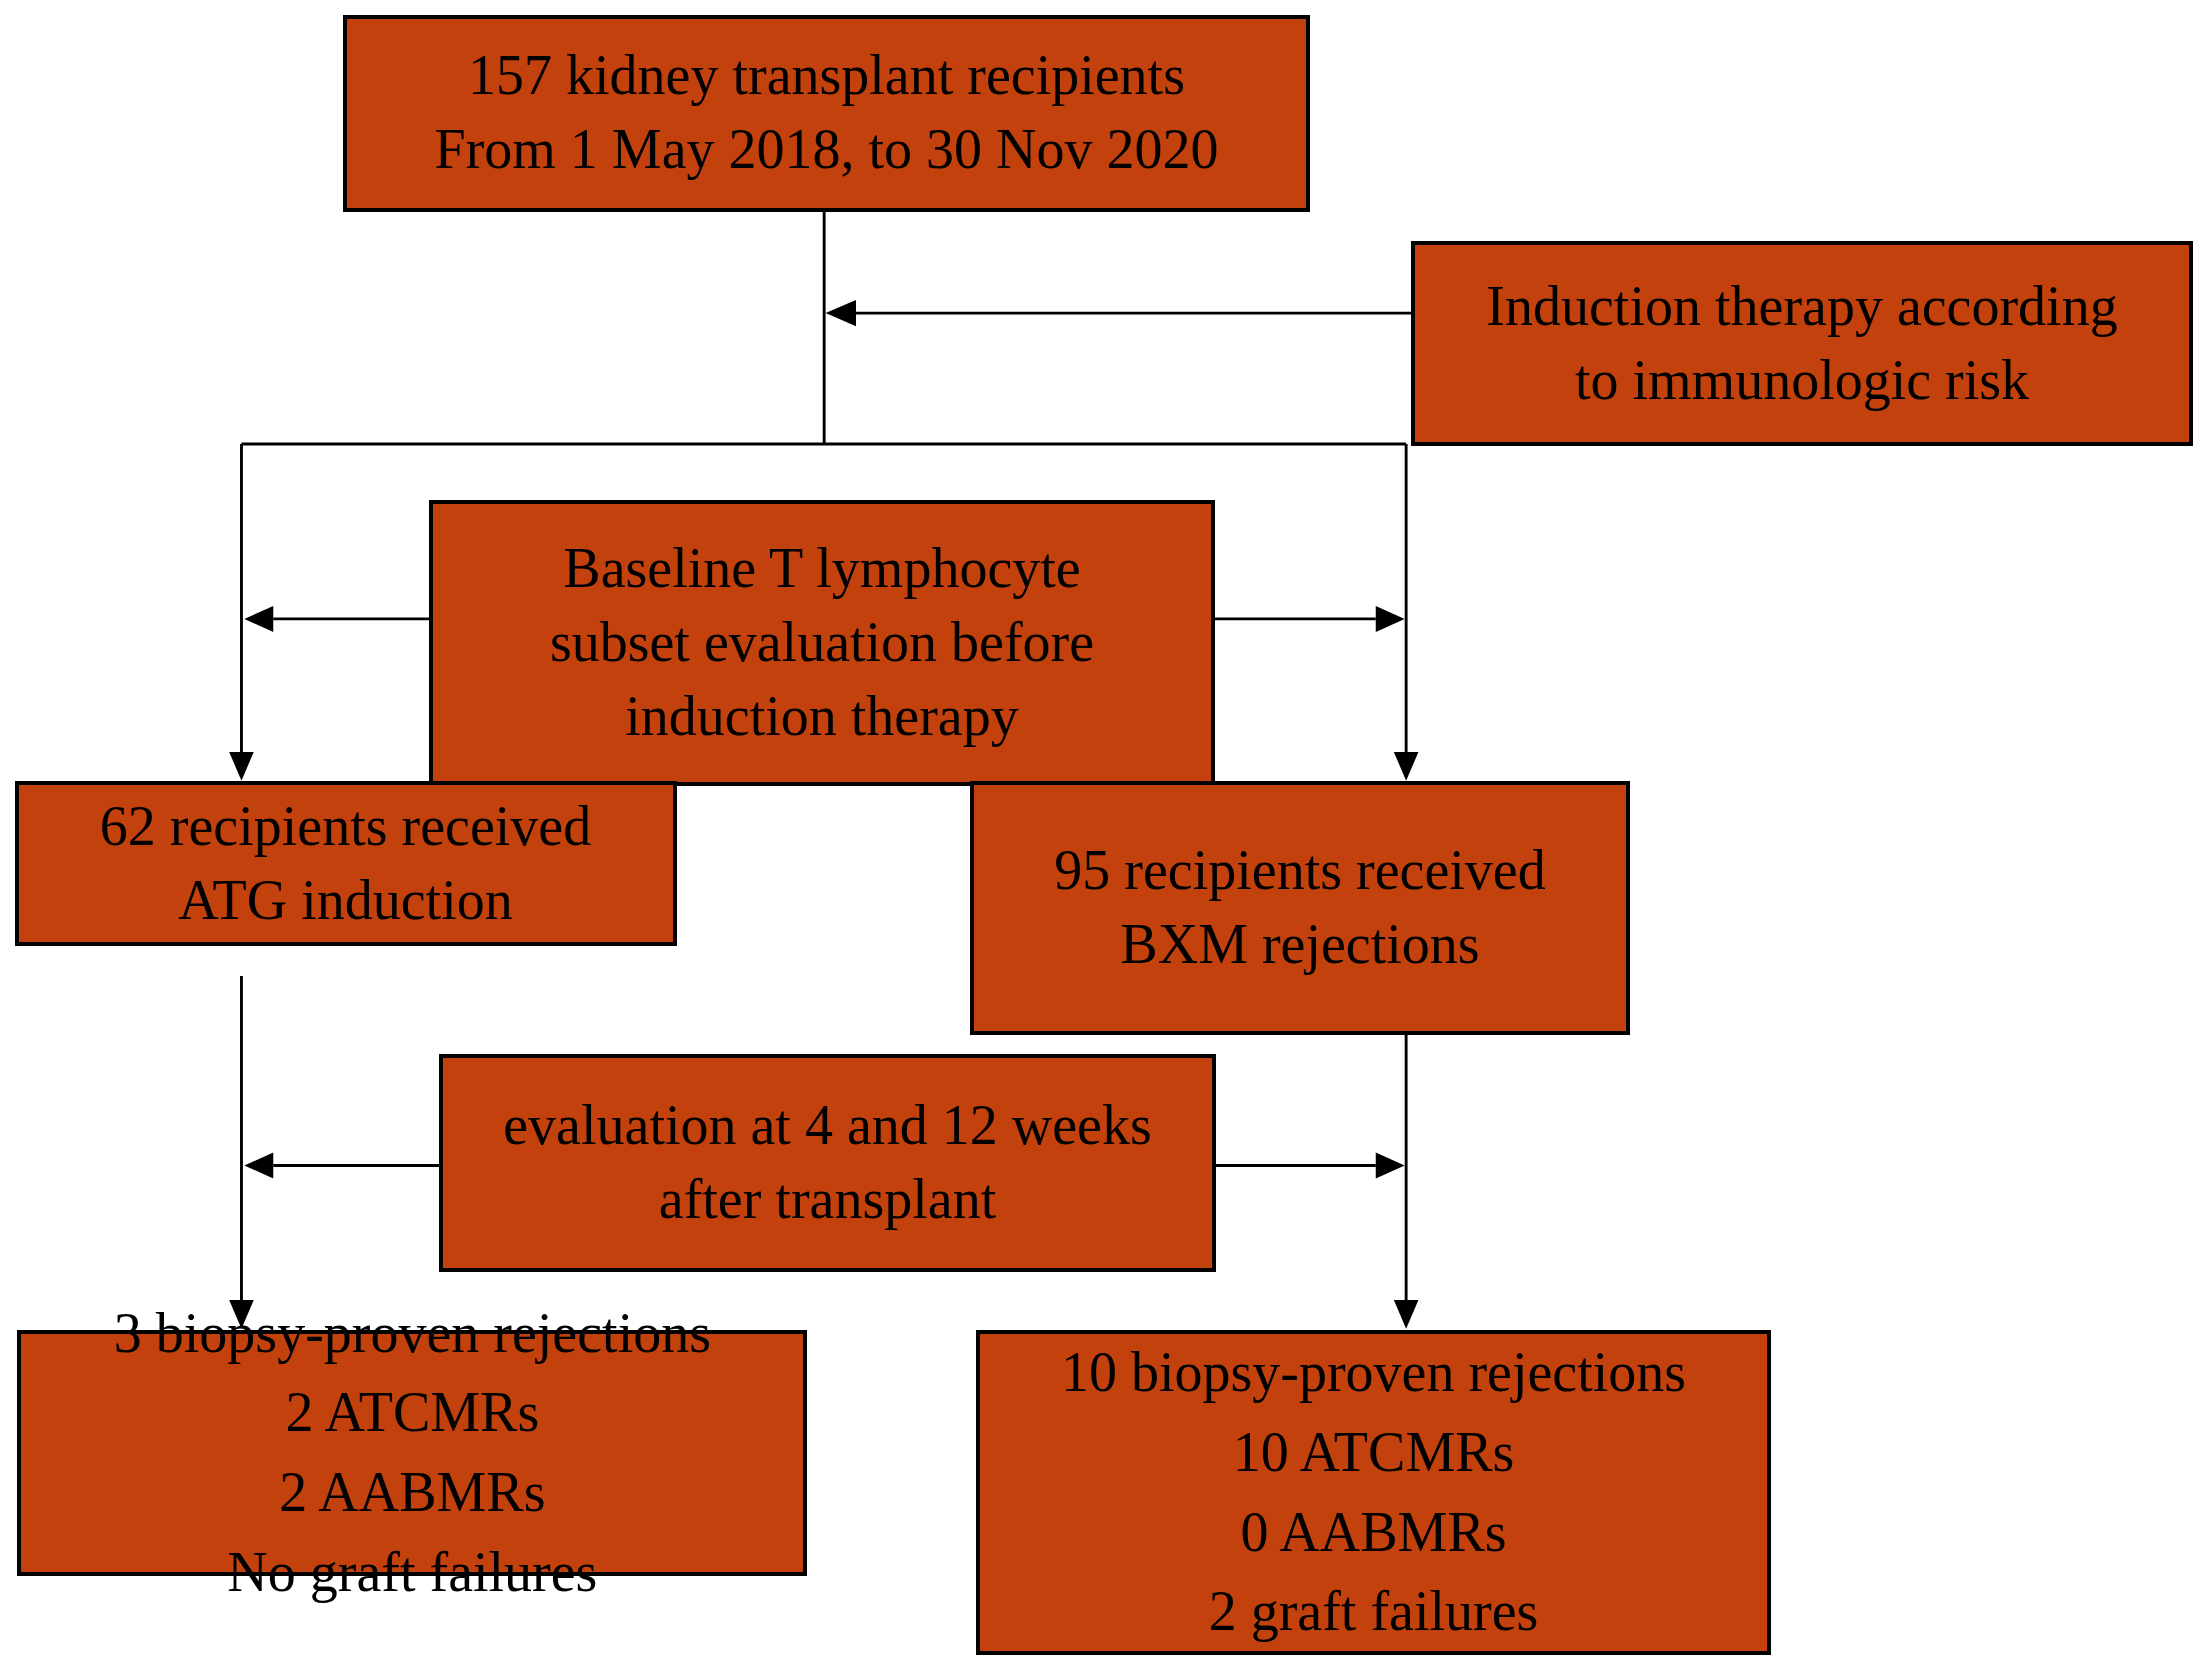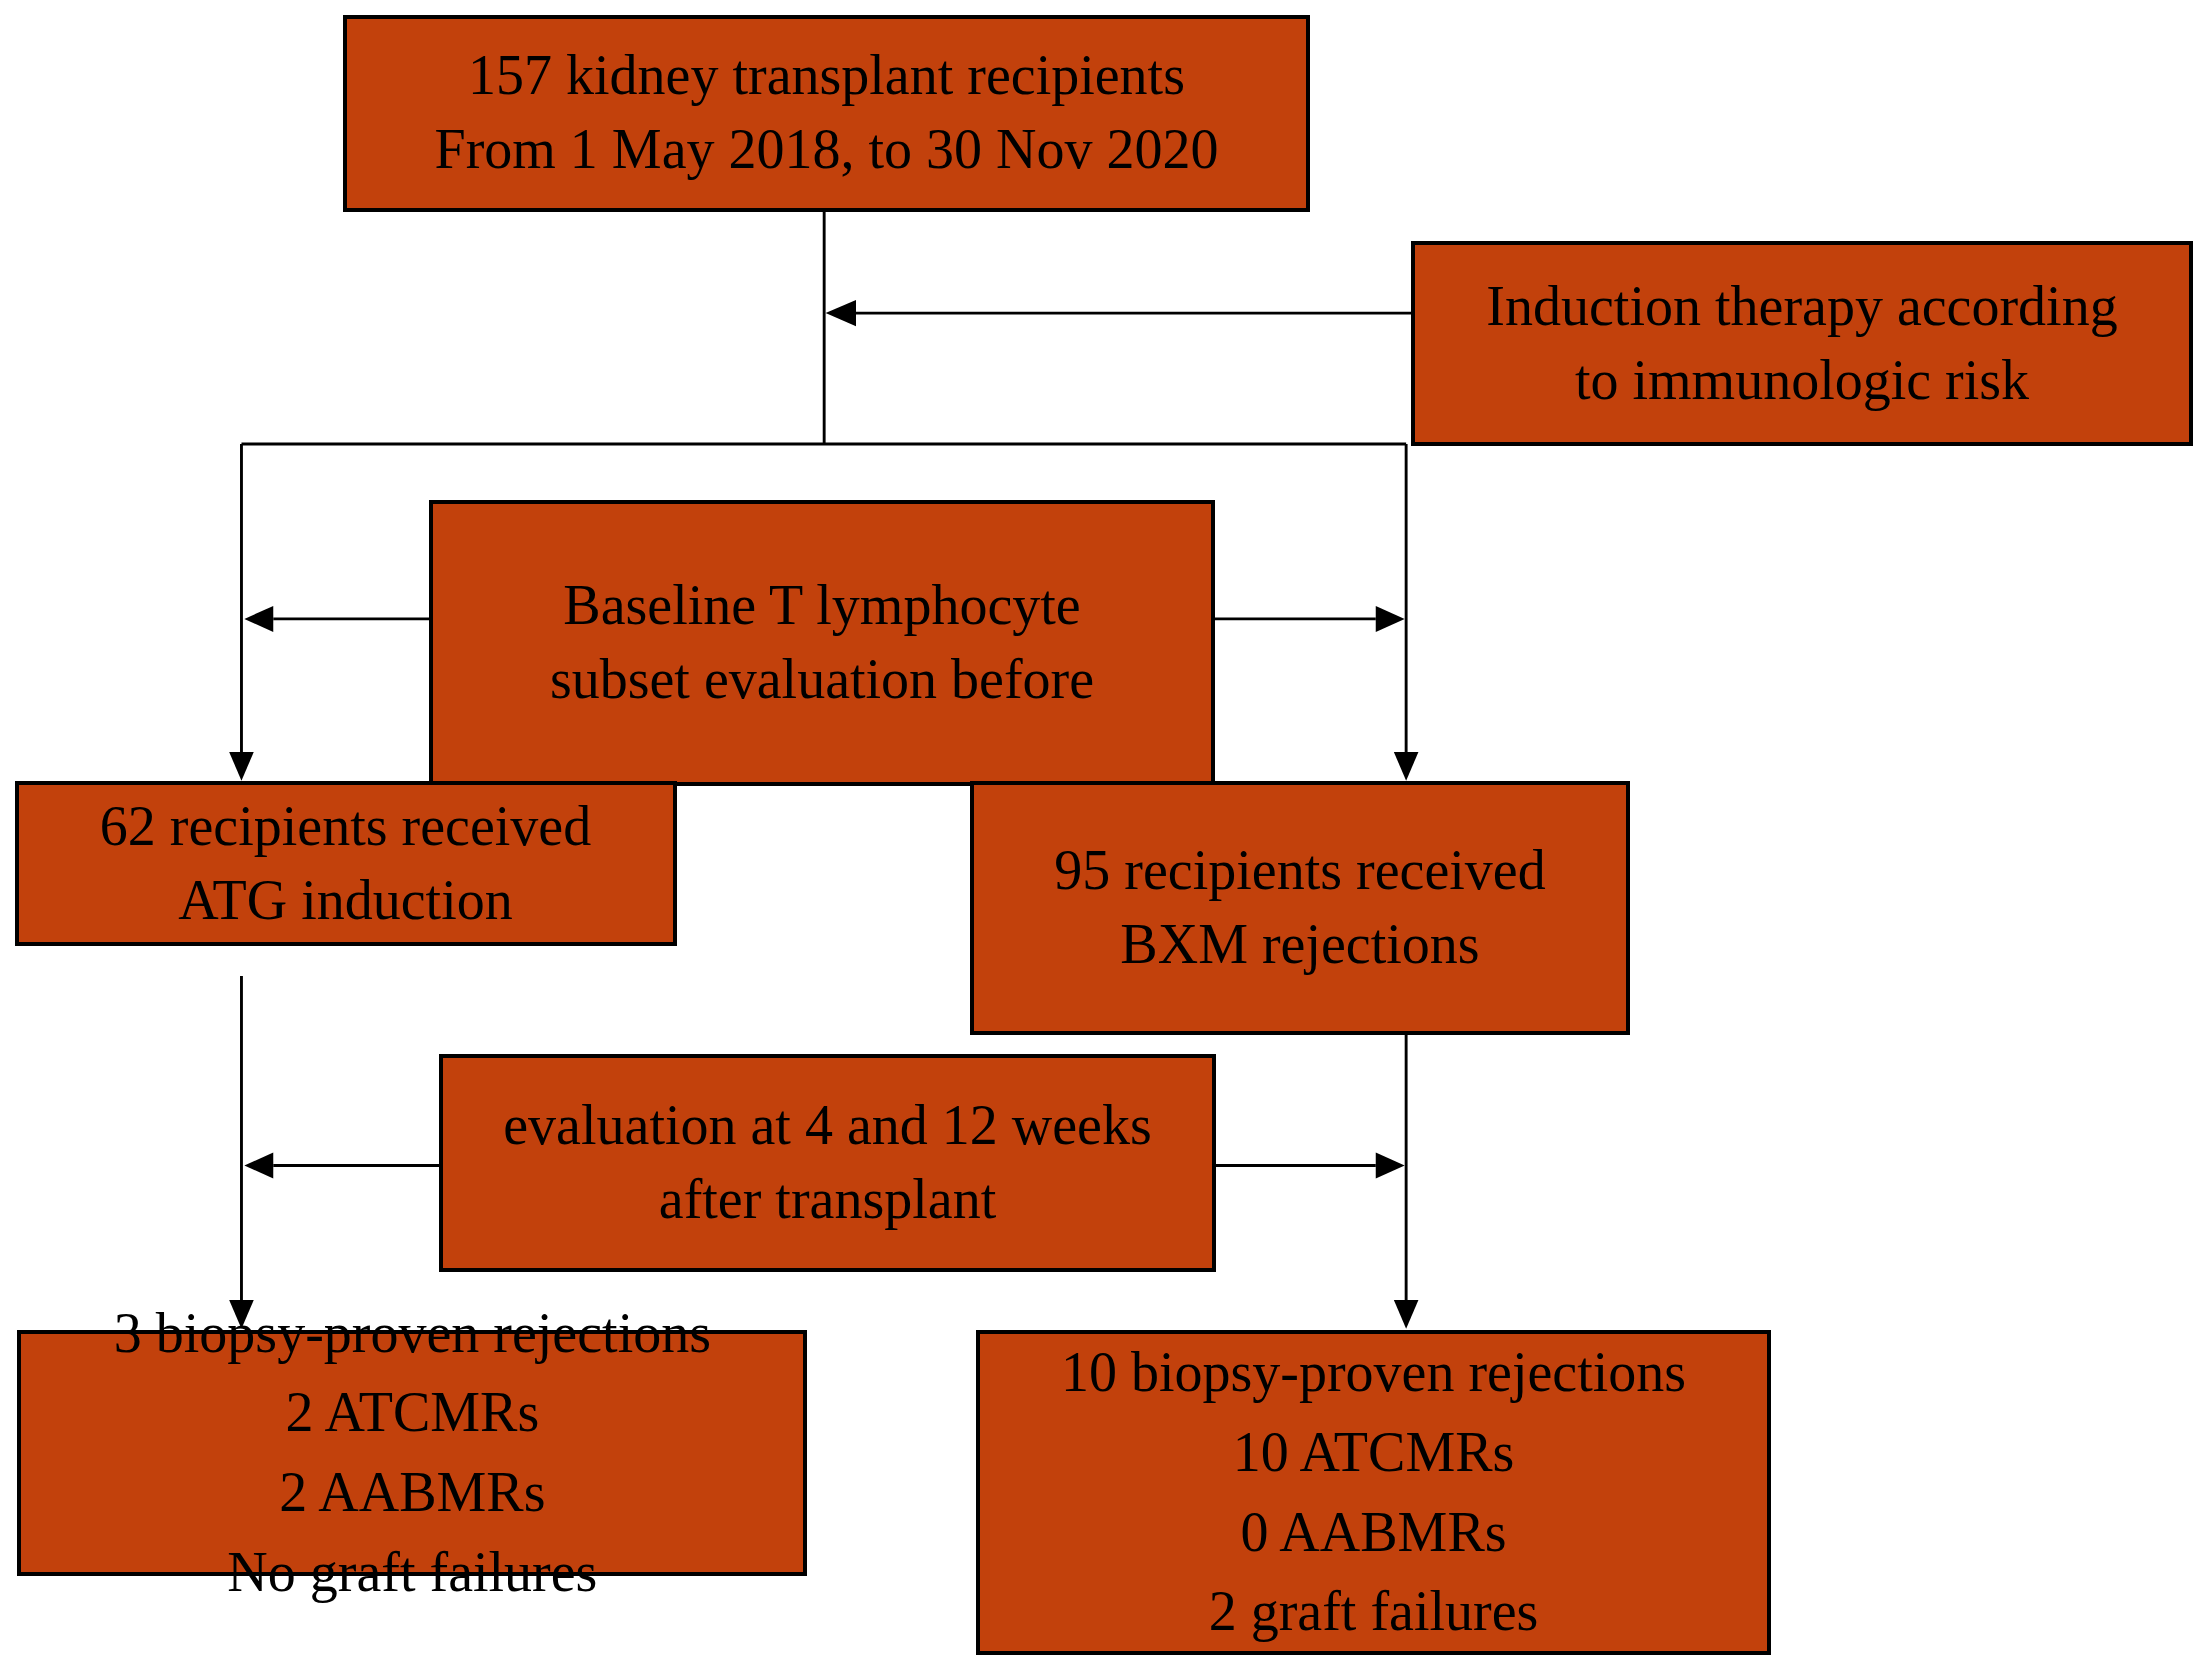--- a/index.html
+++ b/index.html
@@ -90,20 +90,21 @@
   </div>
 
   <div class="box" style="left:1411px; top:201px; width:782px; height:205px;margin-top:40px;">
     <div class="tline">Induction therapy according</div>
     <div class="tline">to immunologic risk</div>
   </div>
 
   <div class="box" style="left:429px; top:500px; width:786px; height:286px;">
     <div class="tline">Baseline T lymphocyte</div>
     <div class="tline">subset evaluation before</div>
+    <div class="tline">induction therapy</div>
   </div>
 
   <div class="box" style="left:14.5px; top:781px; width:662px; height:165px;">
     <div class="tline">62 recipients received</div>
     <div class="tline">ATG induction</div>
   </div>
 
   <div class="box" style="left:970px; top:781px; width:660px; height:254px;">
     <div class="tline">95 recipients received</div>
     <div class="tline">BXM rejections</div>

